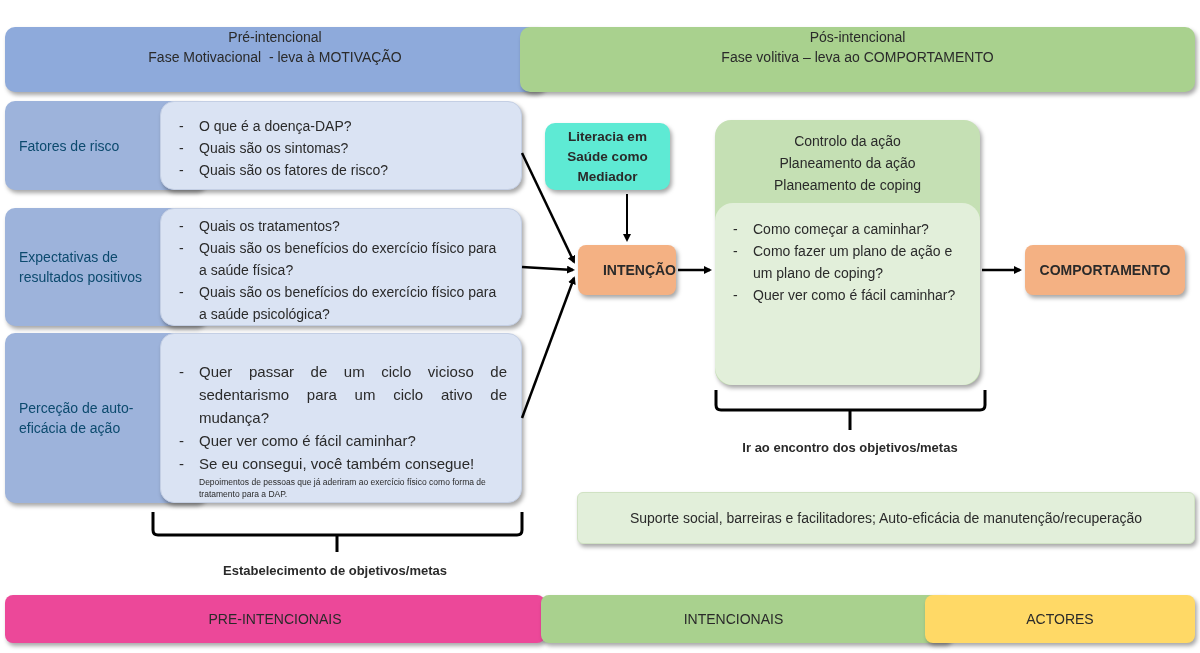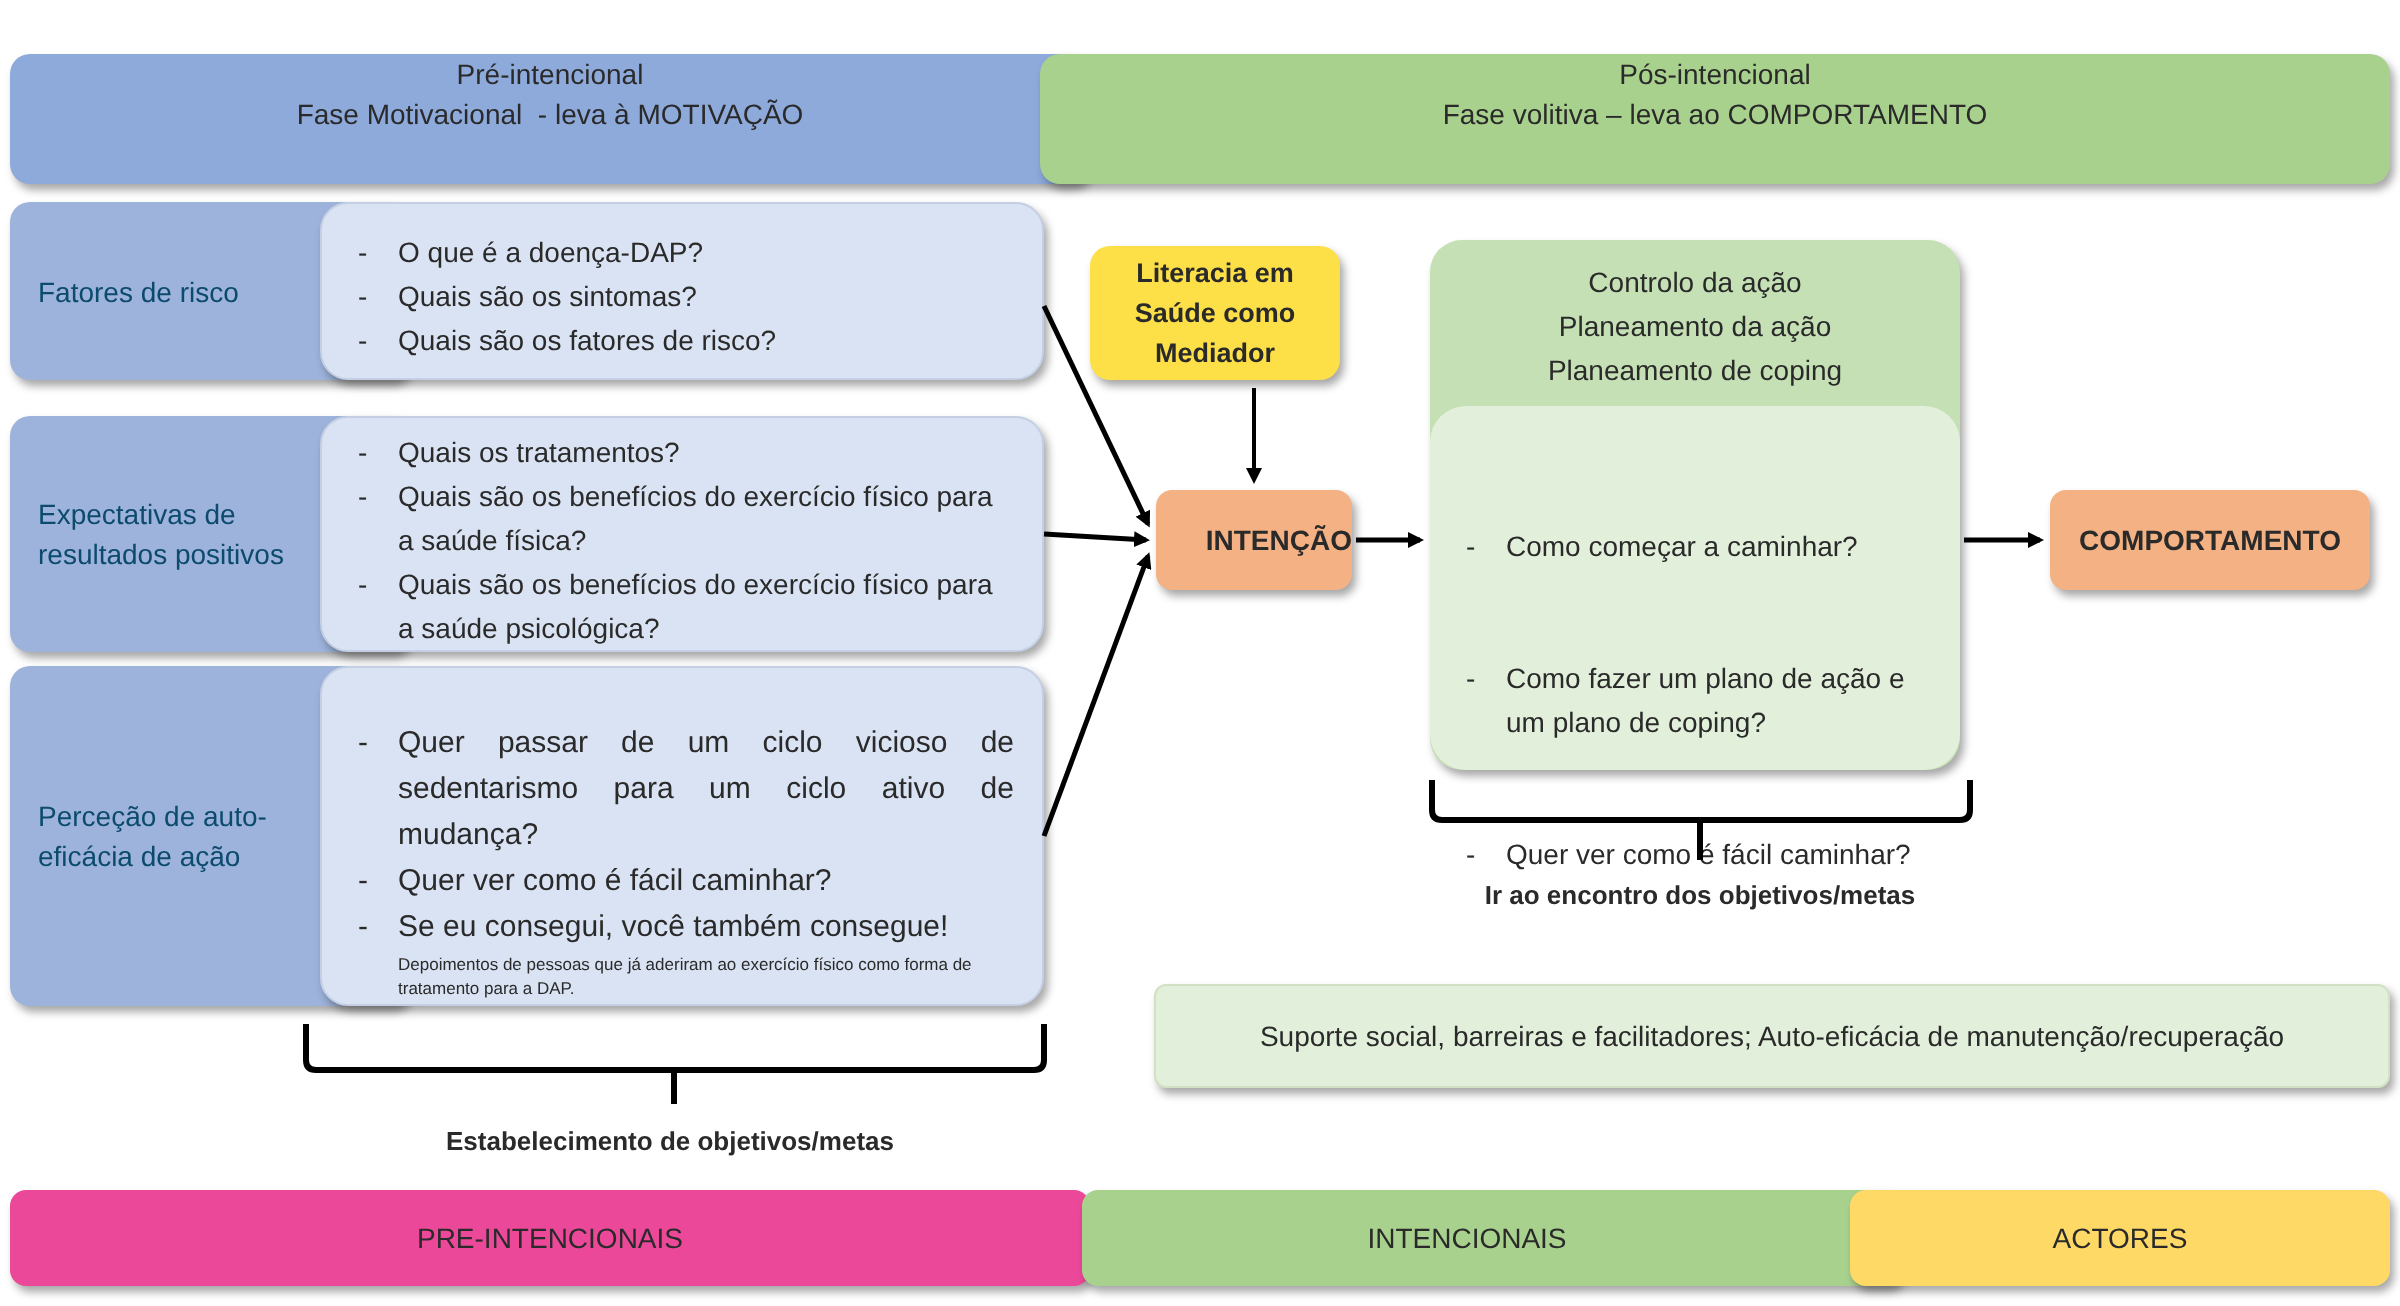--- a/index.html
+++ b/index.html
@@ -23,30 +23,30 @@
   #row1-label { left: 5px; top: 101px; width: 200px; height: 89px; }
   #row1-content { left: 160px; top: 101px; width: 362px; height: 89px; padding-top: 13px; }
   #row2-label { left: 5px; top: 208px; width: 200px; height: 118px; }
   #row2-content { left: 160px; top: 208px; width: 362px; height: 118px; padding-top: 6px; }
   #row3-label { left: 5px; top: 333px; width: 200px; height: 170px; }
   #row3-content { left: 160px; top: 333px; width: 362px; height: 170px; padding-top: 26px; font-size: 15px; line-height: 23px; }
   #row3-content .justify { text-align: justify; }
   #row3-content .note { font-size: 8.5px; line-height: 12px; padding-left: 24px; margin-top: 1px; }
 
   
-  #literacy { left: 545px; top: 123px; width: 125px; height: 67px; background: #fde047; border-radius: 10px; display: flex; align-items: center; justify-content: center; text-align: center; font-weight: bold; font-size: 13.5px; line-height: 20px; padding: 0 6px; }
+  #literacy { left: 545px; top: 123px; width: 125px; height: 67px; background: #5eead4; border-radius: 10px; display: flex; align-items: center; justify-content: center; text-align: center; font-weight: bold; font-size: 13.5px; line-height: 20px; padding: 0 6px; }
   #intencao { left: 578px; top: 245px; width: 98px; height: 50px; background: #f4b183; border-radius: 8px; display: flex; align-items: center; justify-content: flex-end; font-weight: bold; font-size: 14px; }
   #comportamento { left: 1025px; top: 245px; width: 160px; height: 50px; background: #f4b183; border-radius: 8px; display: flex; align-items: center; justify-content: center; font-weight: bold; font-size: 14px; }
 
   
   #volitive-outer { left: 715px; top: 120px; width: 265px; height: 265px; background: #c5e0b4; border-radius: 16px; }
   #volitive-title { left: 715px; top: 130px; width: 265px; text-align: center; font-size: 14px; line-height: 22px; }
   #volitive-inner { left: 715px; top: 203px; width: 265px; height: 182px; background: #e2efda; border-radius: 18px; padding: 15px 14px 0 14px; font-size: 14px; line-height: 22px; }
   #volitive-inner ul { list-style: none; }
-  #volitive-inner li { position: relative; padding-left: 24px; margin-top: 44px; }
+  #volitive-inner li { position: relative; padding-left: 24px; }
   #volitive-inner li::before { content: "-"; position: absolute; left: 4px; top: 0; }
 
   
   .brace-label { font-weight: bold; font-size: 13px; text-align: center; }
   #label-estab { left: 140px; top: 563px; width: 390px; }
   #label-ir { left: 690px; top: 440px; width: 320px; }
 
   
   #support { left: 577px; top: 492px; width: 618px; height: 52px; background: #e2efda; border-radius: 6px; border: 1px solid #d0e2c3; display: flex; align-items: center; justify-content: center; font-size: 14px; }
 

